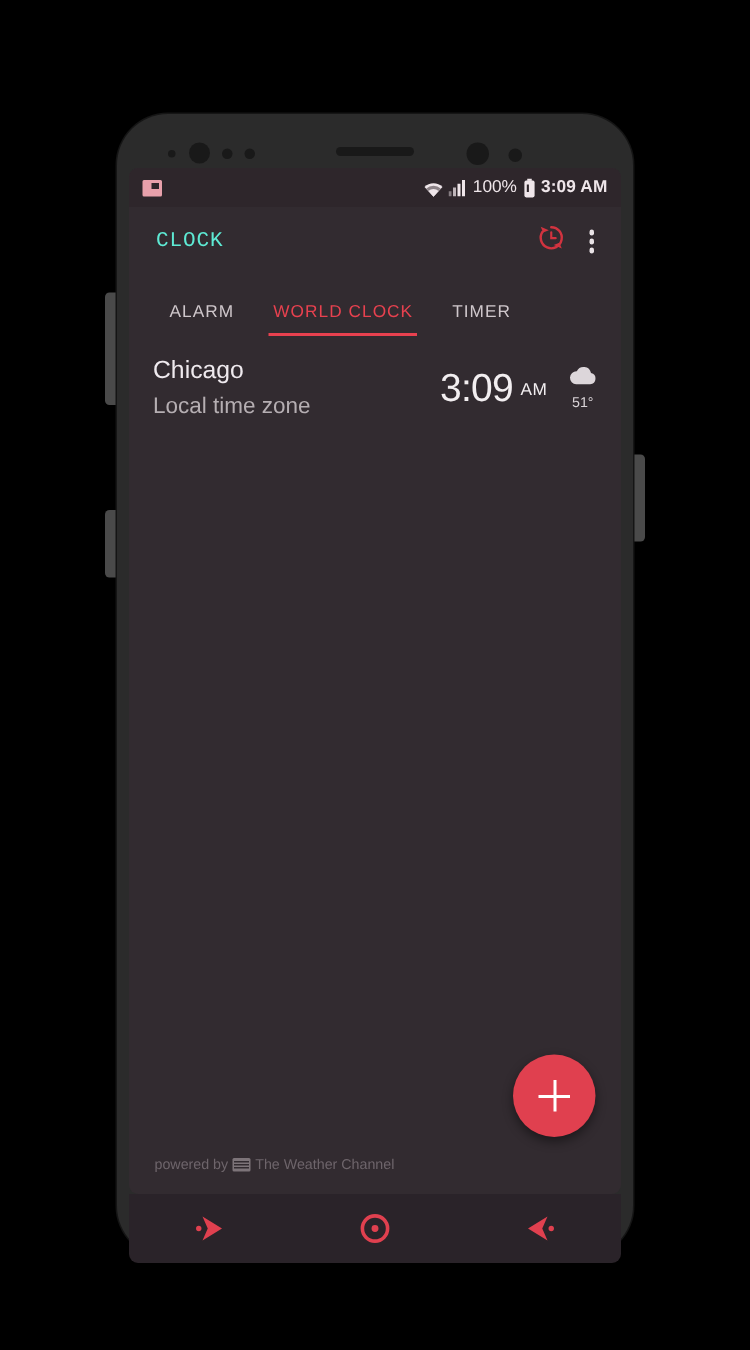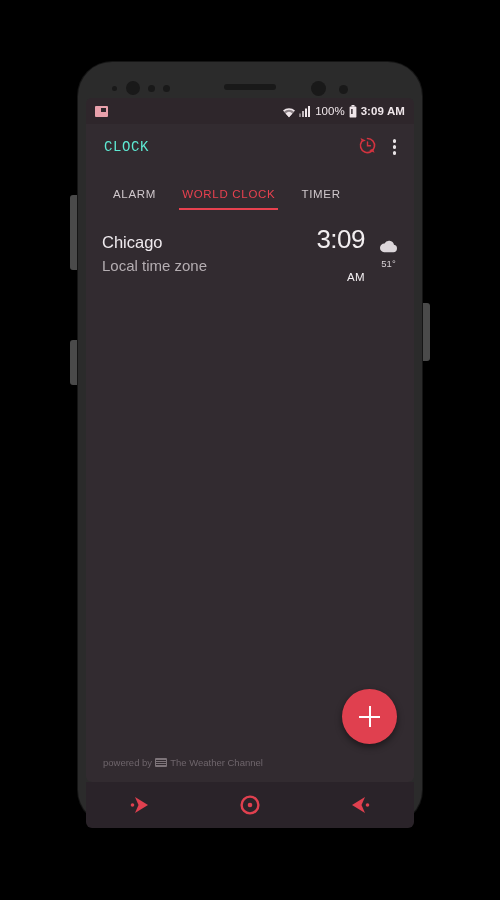--- a/index.html
+++ b/index.html
@@ -11,21 +11,21 @@
   }
   #stage { position:relative; width:500px; height:900px; background:#000; }
 
   
   .side-btn { position:absolute; background:#4a4a4a; }
   #vol-btn   { left:70px; top:195px; width:8px;  height:75px; border-radius:3px 0 0 3px; }
   #bixby-btn { left:70px; top:340px; width:8px;  height:45px; border-radius:3px 0 0 3px; }
   #power-btn { left:422px; top:303px; width:8px; height:58px; border-radius:0 3px 3px 0; }
 
   #phone {
-    position:absolute; left:78px; top:62px; width:344px; height:762px;
+    position:absolute; left:78px; top:76px; width:344px; height:762px;
     background:#2b2b2b; border-radius:34px;
     box-shadow:0 0 0 1px #151515;
   }
   #bezel-top { position:absolute; left:0; top:0; width:100%; height:36px; }
   .sensor { position:absolute; background:#191919; border-radius:50%; }
   #spk {
     position:absolute; left:50%; transform:translateX(-50%); top:22px;
     width:52px; height:6px; background:#191919; border-radius:3px;
   }
   #bezel-bottom { position:absolute; left:0; bottom:0; width:100%; height:42px; }
@@ -71,21 +71,21 @@
   .tab.active { color:#e8414f; }
   .tab.active::after {
     content:""; position:absolute; left:10px; right:10px; bottom:0;
     height:2px; background:#e8414f;
   }
 
   
   #clock-row { display:flex; align-items:center; padding:14px 16px 0 16px; }
   #city { color:#efeaee; font-size:16.5px; }
   #tz { color:#b5aeb2; font-size:15px; margin-top:5px; }
-  #time-wrap { margin-left:auto; display:flex; align-items:flex-end; gap:5px;flex-direction:column; }
+  #time-wrap { margin-left:auto; display:flex; align-items:flex-start; gap:5px; }
   #city-time { color:#f2eef0; font-size:26px; letter-spacing:-.5px; }
   #city-ampm { color:#f2eef0; font-size:11.5px; letter-spacing:.4px;margin-top:11px; }
   #weather { margin-left:14px; text-align:center; }
   #weather .temp { color:#d8d2d6; font-size:9.5px; margin-top:1px; }
 
   
   #attrib {
     position:absolute; left:17px; bottom:14px;
     display:flex; align-items:center; gap:3px;
     color:#6e656b; font-size:9.5px;

